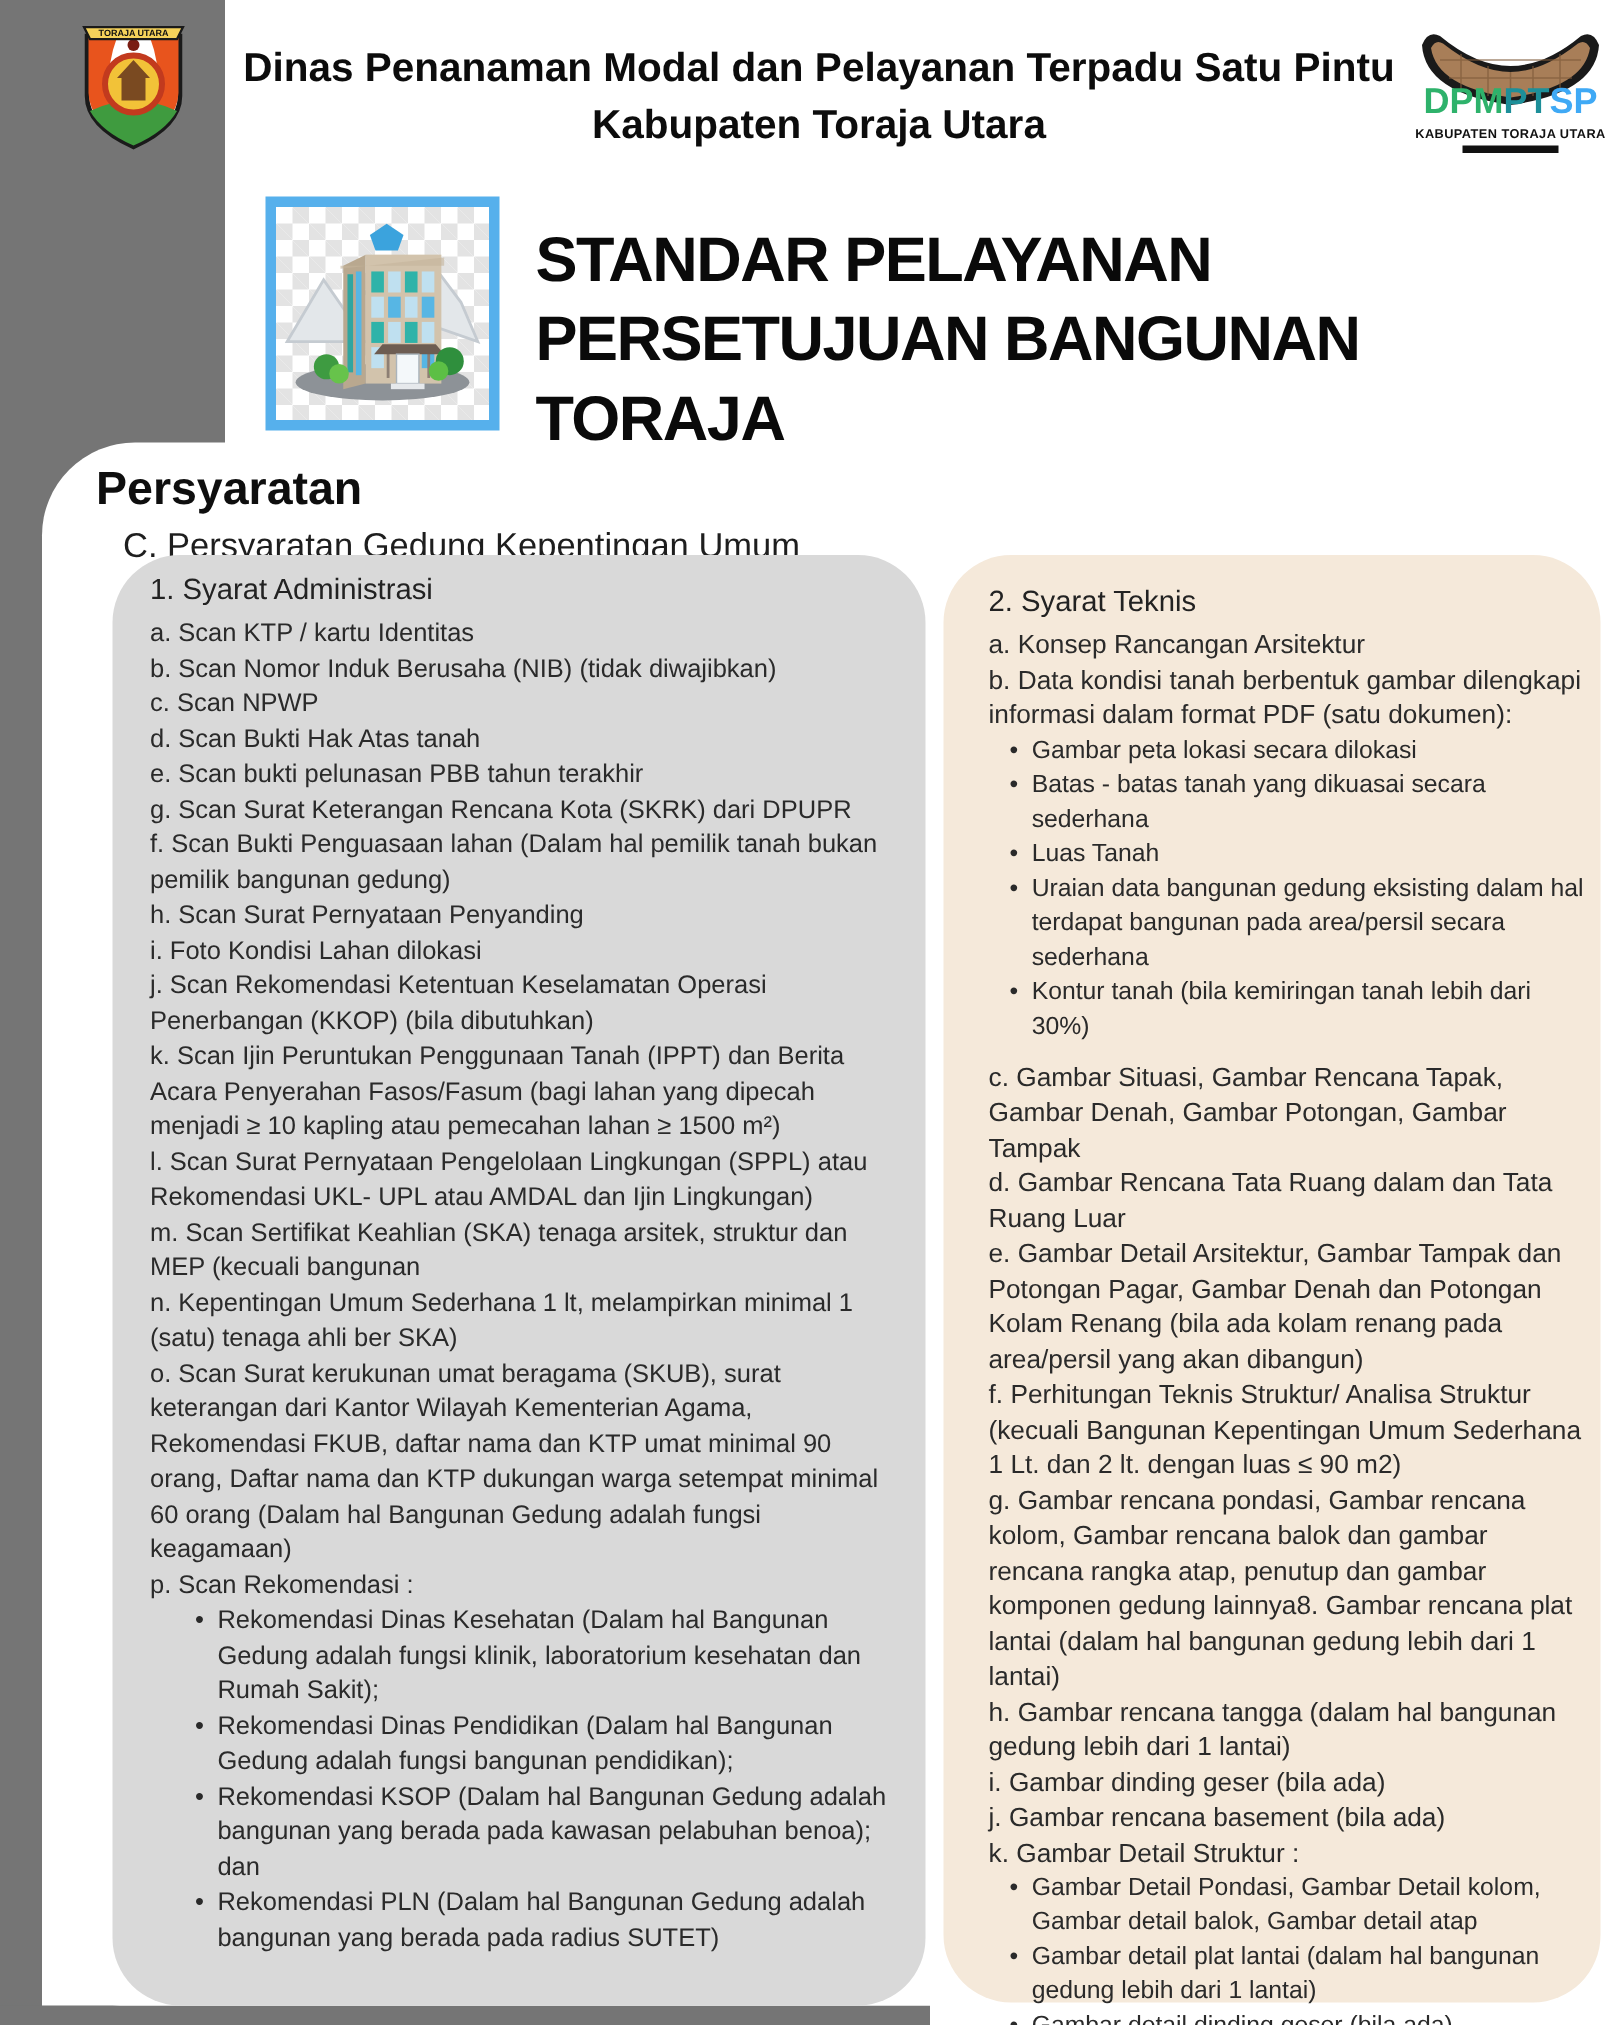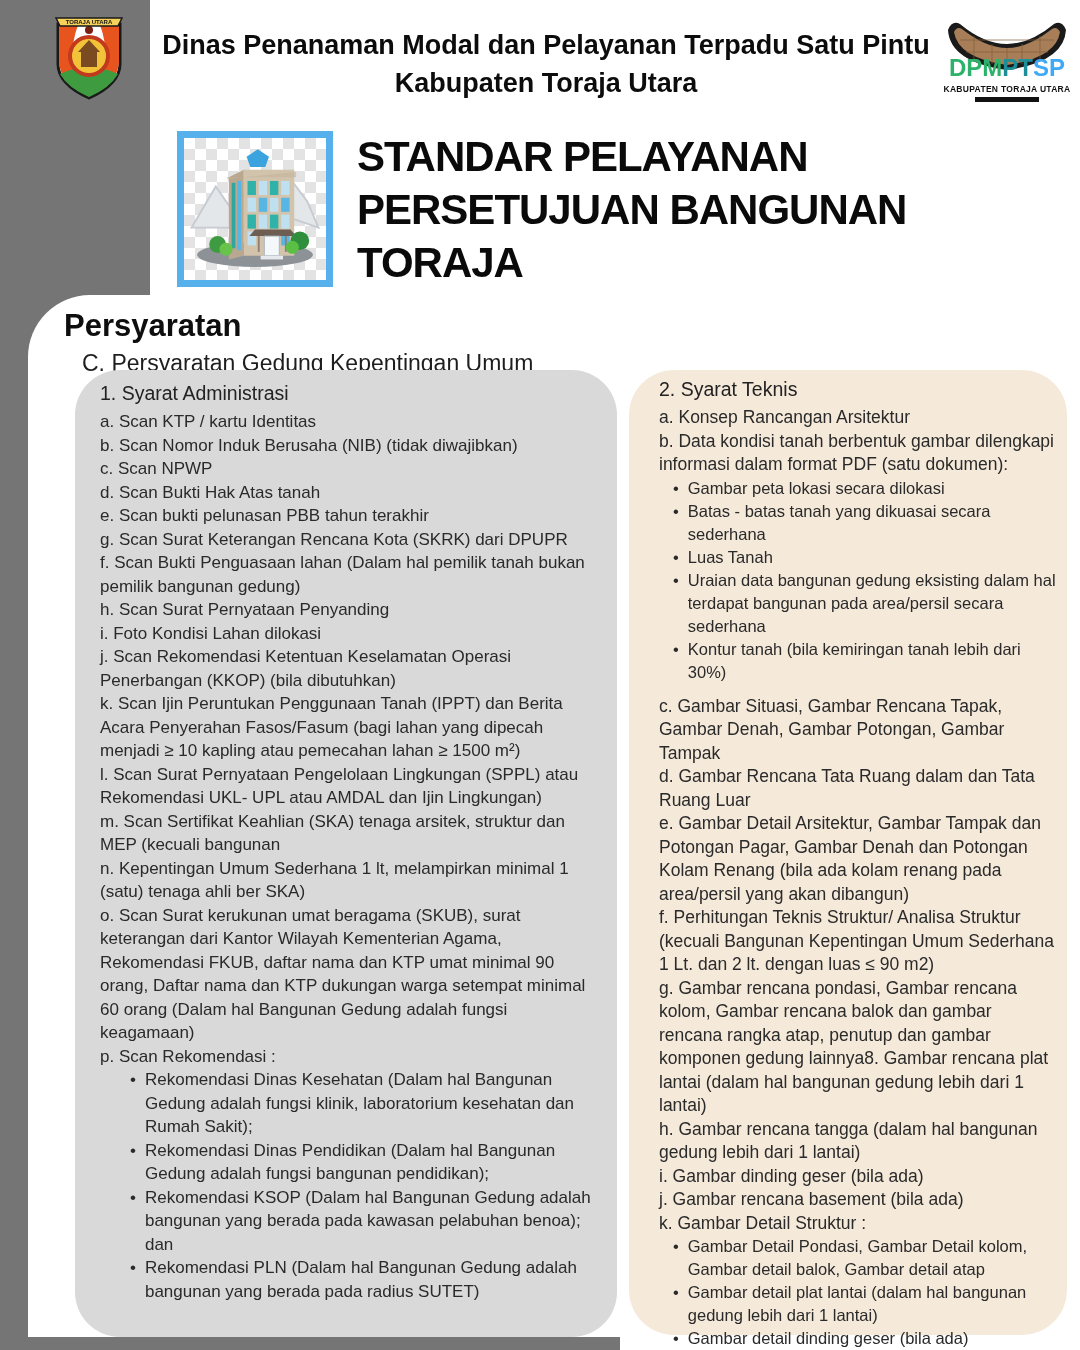--- a/index.html
+++ b/index.html
@@ -21,29 +21,29 @@
         letter-spacing:0px;line-height:24px;}
   .dpmptsp .caption{position:absolute;left:0;top:66px;width:100%;font-weight:700;font-size:8.5px;
         color:#111;letter-spacing:.3px;}
   .dpmptsp .bar{position:absolute;left:37px;top:79px;width:64px;height:5px;background:#111;}
   
   .hero-img{position:absolute;left:177px;top:131px;width:142px;height:142px;
         border:7px solid #56b0ec;background-color:#fff;
         background-image:linear-gradient(45deg,#e3e3e3 25%,transparent 25%,transparent 75%,#e3e3e3 75%),
                          linear-gradient(45deg,#e3e3e3 25%,transparent 25%,transparent 75%,#e3e3e3 75%);
         background-size:22px 22px;background-position:0 0,11px 11px;}
-  .hero-title{position:absolute;left:357px;top:130px;width:680px;font-weight:800;font-size:42px;
+  .hero-title{position:absolute;left:357px;top:146px;width:680px;font-weight:800;font-size:42px;
         line-height:53px;letter-spacing:-1px;color:#0a0a0a;}
   
   .sec-heading{position:absolute;left:64px;top:308px;font-weight:800;font-size:31px;color:#0e0e0e;}
   .sec-sub{position:absolute;left:82px;top:350px;font-size:23px;color:#1e1e1e;}
   
   .panel{position:absolute;box-sizing:border-box;border-radius:45px;}
   .admin{left:75px;top:370px;width:542px;height:967px;background:#d9d9d9;padding:12px 12px 0 25px;}
-  .teknis{left:629px;top:370px;width:438px;height:965px;background:#f5e9da;padding:8px 10px 0 30px;}
+  .teknis{left:629px;top:370px;width:438px;height:965px;background:#f5e9da;padding:20px 10px 0 30px;}
   .panel-title{font-size:19.5px;color:#222;margin:0 0 5px 0;}
   .blk{color:#2a2a2a;}
   .admin .blk{font-size:17px;line-height:23.5px;}
   .teknis .blk{font-size:17.5px;line-height:23.5px;}
   .bullet{display:flex;}
   .admin .bullet{padding-left:30px;}
   .teknis .bullet{padding-left:14px;font-size:16.5px;line-height:23px;}
   .dot{margin-right:9px;}
   .gap{height:11px;}
 </style>

